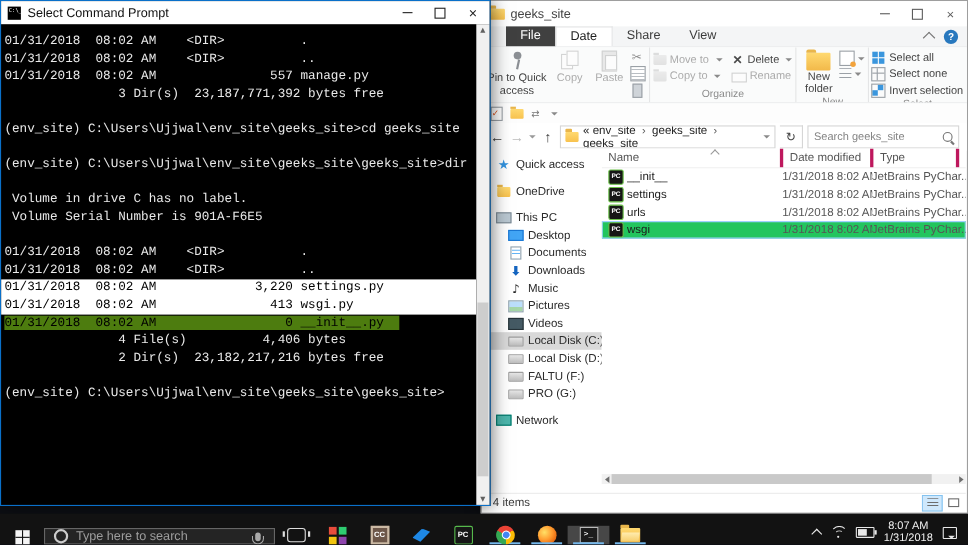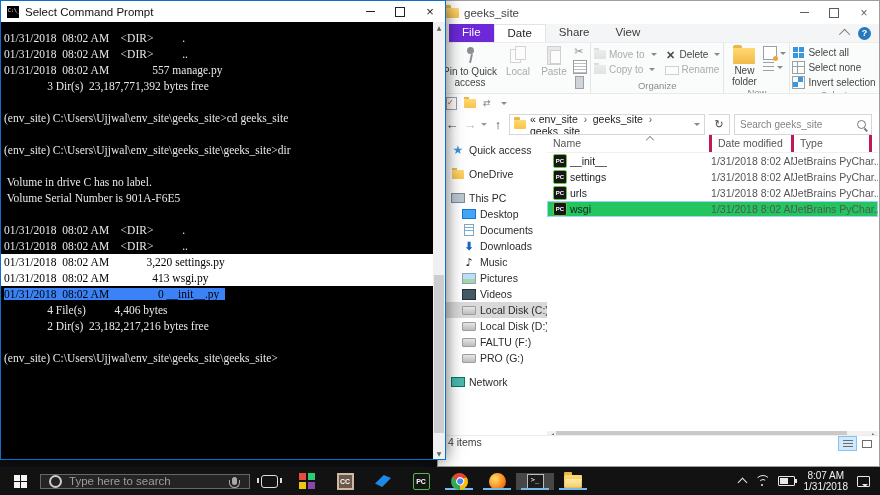--- a/index.html
+++ b/index.html
@@ -18,21 +18,21 @@
   .g-min{width:9px;height:1px;background:#5c5c5c}
   .g-max{width:8px;height:8px;border:1px solid #5c5c5c}
   .g-close{font-size:12px;color:#5c5c5c;line-height:1}
   .folder{display:inline-block;width:14px;height:10px;background:linear-gradient(#ffd970,#f8c24e);
           border-radius:1px;position:relative;flex:none}
   .folder::before{content:"";position:absolute;top:-3px;left:0;width:6px;height:3px;background:#e9b64b;border-radius:1px 1px 0 0}
   .ex-titlebar .folder{margin-left:7px}
   
   .ex-tabs{height:18px;background:#f4f5f6;display:flex;align-items:stretch;font-size:11.5px;border-bottom:1px solid #eceded}
   .tab{padding:2px 13px 0;color:#3b3b3b}
-  .tab-file{background:#6d28d9;color:#fff;margin-left:11px}
+  .tab-file{background:#404040;color:#fff;margin-left:22px}
   .tab-home{background:#fff;border:1px solid #e3e4e5;border-bottom:none;color:#1f1f1f}
   .ex-tabs-right{margin-left:auto;display:flex;align-items:center;gap:8px;padding-right:8px}
   .ribbon-collapse{width:7px;height:7px;border-left:1px solid #777;border-top:1px solid #777;transform:rotate(45deg) translateY(2px)}
   .help-ic{width:13px;height:13px;border-radius:50%;background:#2878be;color:#fff;font-size:9px;font-weight:bold;
            display:flex;align-items:center;justify-content:center}
   
   .ex-ribbon{height:50px;background:#fafbfb;display:flex;align-items:stretch;border-bottom:1px solid #e8eaec;overflow:hidden}
   .rb-group{display:flex;flex-direction:column;border-right:1px solid #e4e5e6;padding:1px 2px 0}
   .rb-row{display:flex;flex:1;align-items:flex-start}
   .rb-caption{font-size:9.5px;color:#8a8a8a;text-align:center;padding:0 2px 2px}
@@ -129,45 +129,45 @@
        font-size:6px;font-weight:bold;display:flex;align-items:center;justify-content:center;line-height:1}
   .fc-name{width:142px;overflow:hidden}
   .fc-date{width:82px;color:#555;overflow:hidden}
   .fc-type{width:86px;color:#555;overflow:hidden}
   
   .ex-hscroll{position:absolute;left:109px;right:1px;bottom:26px;height:9px;background:#f1f1f1;display:flex;align-items:center}
   .hs-ar{width:9px;height:9px;display:flex;align-items:center;justify-content:center}
   .tri-l{width:0;height:0;border-top:3px solid transparent;border-bottom:3px solid transparent;border-right:4px solid #6e6e6e}
   .tri-r{width:0;height:0;border-top:3px solid transparent;border-bottom:3px solid transparent;border-left:4px solid #6e6e6e}
   .hs-thumb{height:9px;background:#c9c9c9;flex:none;width:calc(100% - 40px);margin-right:auto}
-  .ex-status{position:absolute;left:1px;right:1px;bottom:1px;height:30px;background:#fff;border-top:1px solid #ececec;
-             display:flex;font-size:10.5px;color:#3b3b3b;padding-left:9px;box-sizing:border-box}
+  .ex-status{position:absolute;left:1px;right:1px;bottom:1px;height:17px;background:#fff;border-top:1px solid #ececec;
+             display:flex;align-items:center;font-size:10.5px;color:#3b3b3b;padding-left:9px;box-sizing:border-box}
   .view-toggles{margin-left:auto;display:flex;margin-right:2px}
   .vt{width:19px;height:15px;display:flex;align-items:center;justify-content:center}
   .vt.sel{background:#cfe8fc;box-shadow:inset 0 0 0 1px #84c3f0}
   .vt-lines{width:10px;height:8px;background:repeating-linear-gradient(#6d6d6d 0 1px,transparent 1px 3px)}
   .vt-thumb{width:10px;height:8px;border:1px solid #6d6d6d;box-sizing:border-box}
   
   #cmd{position:absolute;left:0;top:0;width:446px;height:460px;background:#000;border:1px solid #0a70c9;
        box-sizing:border-box;z-index:5;box-shadow:0 0 16px rgba(0,0,0,.6)}
   .cmd-titlebar{height:21px;background:#fff;display:flex;align-items:center}
   .cmd-ic{width:12px;height:12px;background:#000;margin-left:6px;position:relative;flex:none}
   .cmd-ic::before{content:"C:\\_";position:absolute;left:1px;top:1px;font-size:5px;color:#fff;font-family:"DejaVu Sans Mono",monospace}
   .cmd-title{font-size:11.5px;color:#111;margin-left:6px}
   .cmd-body{position:absolute;left:0;top:21px;right:12px;bottom:0;overflow:hidden}
   #cmd-lines{padding-top:8px}
-  .cmd-line{height:16px;white-space:pre;font-family:Liberation Serif, serif;font-size:11.5px;line-height:16px;color:#e9e9e9;padding-left:3px}
+  .cmd-line{height:16px;white-space:pre;font-family:Liberation Mono, monospace;font-size:11.5px;line-height:16px;color:#e9e9e9;padding-left:3px}
   .hl-full{background:#fff;color:#000}
-  .hl-text{background:#3b82f6;color:#000}
+  .hl-text{background:#4d7c0f;color:#000}
   .cmd-scroll{position:absolute;right:0;top:21px;bottom:0;width:12px;background:#f0f0f0}
   .cs-ar{position:absolute;left:0;width:12px;height:11px;color:#616161;font-size:6px;text-align:center;line-height:11px;font-family:"DejaVu Sans",sans-serif}
   .cs-up{top:0}.cs-dn{bottom:0}
   .cs-thumb{position:absolute;left:1px;width:10px;top:58%;height:36%;background:#cdcdcd}
   
-  #taskbar{position:absolute;left:0;right:0;bottom:0;height:28px;background:#121212;z-index:9;display:flex;align-items:center}
+  #taskbar{position:absolute;left:0;right:0;bottom:0;height:28px;background:#121212;z-index:9;display:flex;align-items:flex-end}
   .tb-start{width:40px;display:flex;align-items:center;justify-content:center}
   .ic-start{width:13px;height:13px;background:#f5f5f5;position:relative}
   .ic-start::before{content:"";position:absolute;left:0;right:0;top:6px;height:1px;background:#121212}
   .ic-start::after{content:"";position:absolute;top:0;bottom:0;left:6px;width:1px;background:#121212}
   .tb-search{width:210px;background:#242424;border:1px solid #666;box-sizing:border-box;display:flex;align-items:center;padding:0 8px;gap:7px}
   .ic-cortana{width:13px;height:13px;border:2px solid #cdcdcd;border-radius:50%;box-sizing:border-box;flex:none}
   .tb-search-ph{flex:1;font-size:11.5px;color:#9d9d9d;white-space:nowrap;overflow:hidden}
   .ic-mic{width:5px;height:8px;background:#aaa;border-radius:3px;position:relative;flex:none;margin-right:4px}
   .ic-mic::before{content:"";position:absolute;left:-3px;top:3px;width:9px;height:7px;border:1.5px solid #aaa;border-top:none;border-radius:0 0 6px 6px}
   #tb-apps{display:flex;align-items:stretch}
@@ -238,21 +238,21 @@
   <div class="ex-ribbon">
     <div class="rb-group">
       <div class="rb-row">
         <div class="rb-big">
           <span class="ric pin-ic"></span>
           <span>Pin to Quick</span>
           <span>access</span>
         </div>
         <div class="rb-big grayed">
           <span class="ric copy-ic"></span>
-          <span>Local</span>
+          <span>Copy</span>
         </div>
         <div class="rb-big grayed">
           <span class="ric paste-ic"></span>
           <span>Paste</span>
         </div>
         <div class="rb-smallcol">
           <span class="sic cut-ic">✂</span>
           <span class="sic copypath-ic"></span>
           <span class="sic pasteshort-ic"></span>
         </div>

